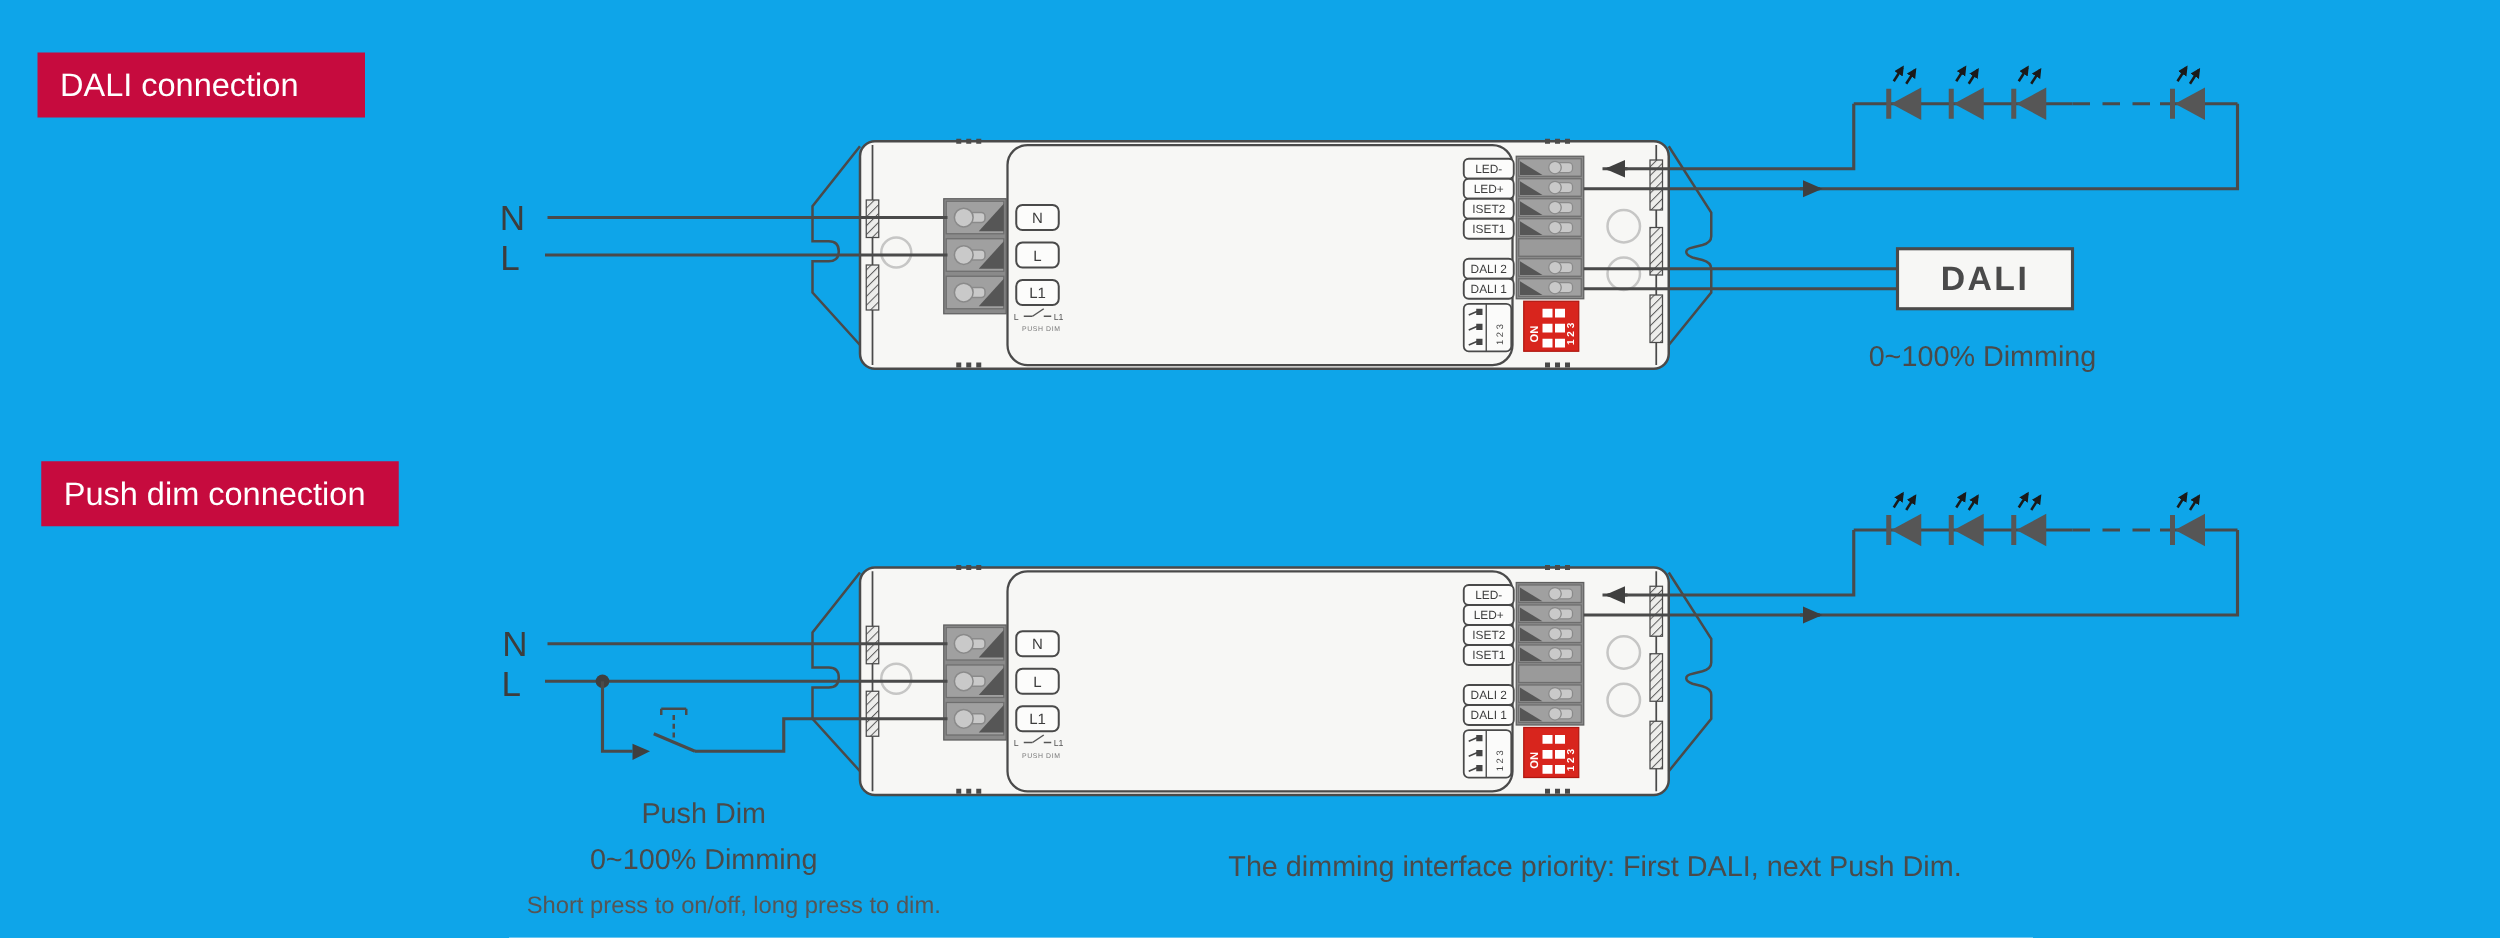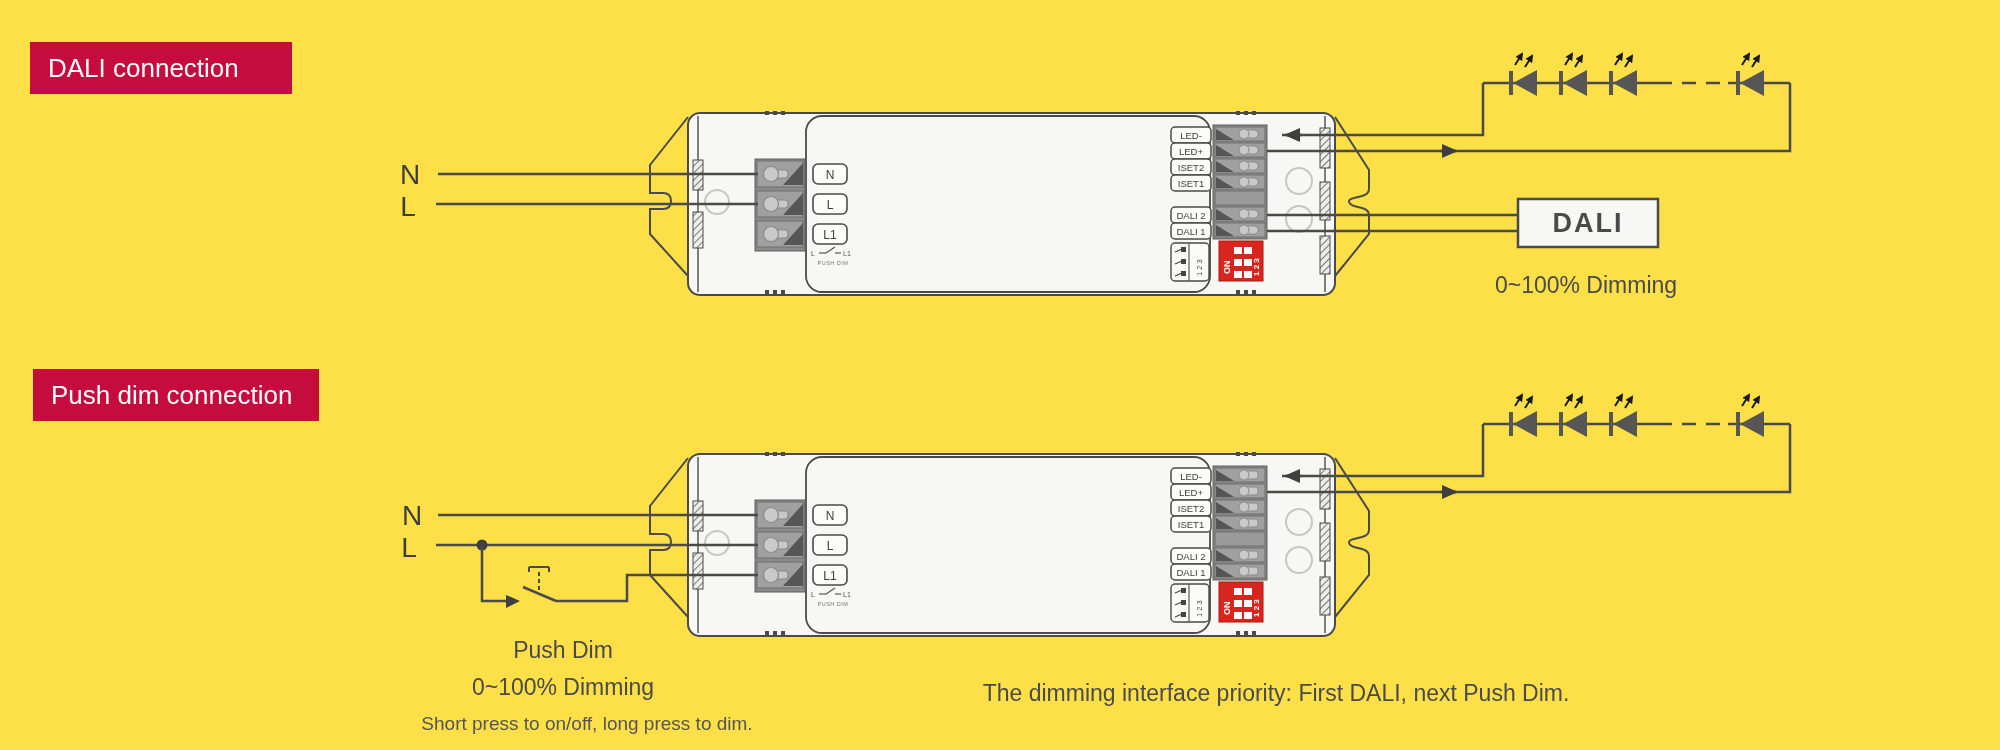--- a/index.html
+++ b/index.html
@@ -1,16 +1,16 @@
 <!DOCTYPE html>
 <html><head>
 <meta charset="utf-8">
 <style>
   html,body{margin:0;padding:0;}
-  .page{position:relative;width:2000px;height:750px;background:#fde047;overflow:hidden;
+  .page{position:relative;width:2000px;height:750px;background:#0ea5e9;overflow:hidden;
         font-family:"Liberation Sans",sans-serif;}
   svg{position:absolute;left:0;top:0;}
   svg text{font-family:"Liberation Sans",sans-serif;fill:#4a4a4a;}
   .badge-text{fill:#ffffff;font-size:26px;}
   .wire-label{font-size:28px;fill:#3d3d3d;}
   .term-label{font-size:12px;fill:#3d3d3d;}
   .rterm-label{font-size:9.5px;fill:#3d3d3d;}
   .caption{font-size:23px;}
   .caption-small{font-size:19px;fill:#555;}
   .dali-text{font-size:27px;font-weight:bold;letter-spacing:2px;}

